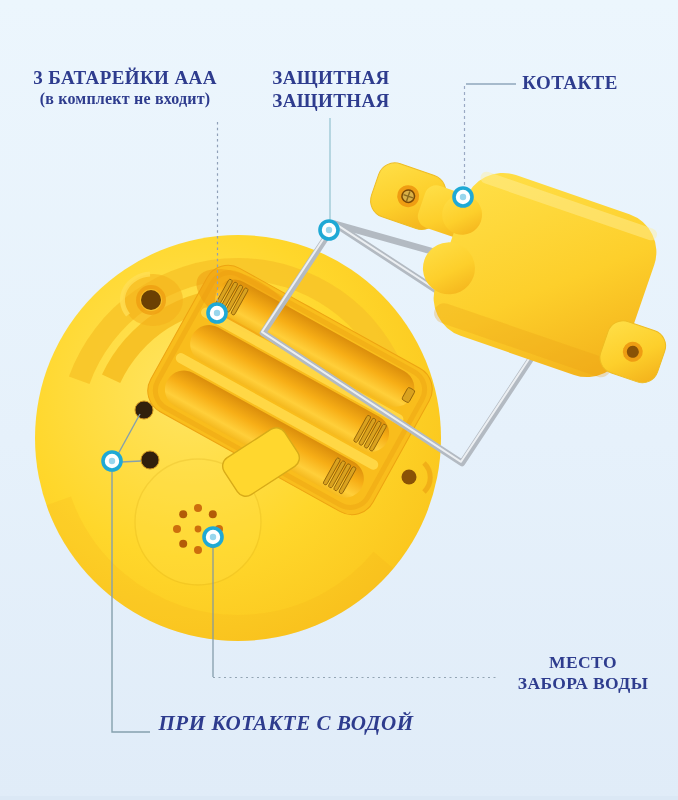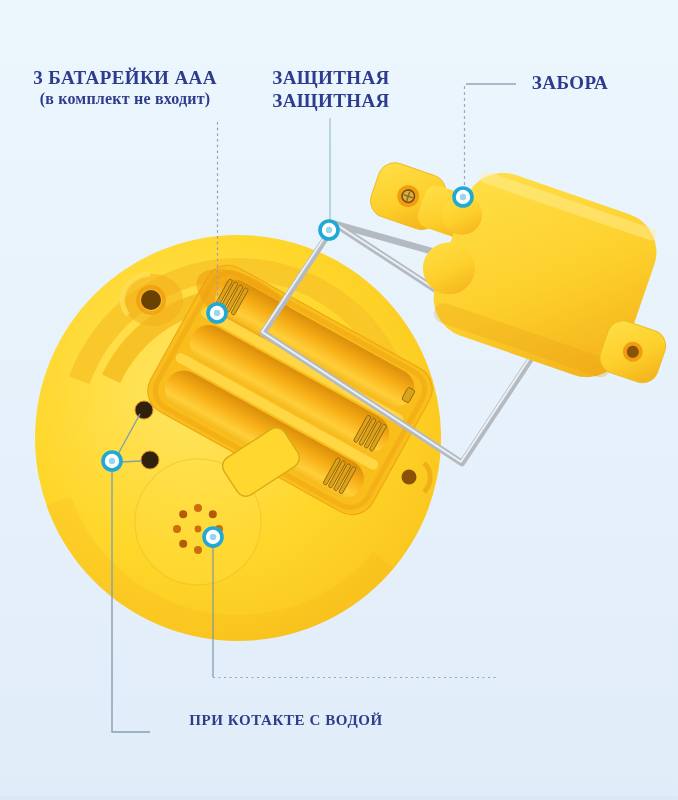--- a/index.html
+++ b/index.html
@@ -13,21 +13,21 @@
     position:absolute;transform:translateX(-50%);
     text-align:center;color:#2e3c8e;font-weight:bold;
     white-space:nowrap;line-height:1.22;letter-spacing:.4px;
   }
   .callout .big{font-size:19px;}
   .callout .small{font-size:16px;letter-spacing:.2px;}
   .cal-batteries{left:125px;top:66px;}
   .cal-rubber{left:331px;top:66px;}
   .cal-cover{left:570px;top:71px;}
   .cal-water{left:583px;top:652px;font-size:17.5px;}
-  .cal-auto{left:286px;top:711px;font-size:15px;letter-spacing:.6px;}
+  .cal-auto{left:286px;top:711px;font-size:21px;letter-spacing:.6px;font-style:italic;}
   .bottom-strip{position:absolute;left:0;bottom:0;width:678px;height:4px;background:#d7e5f2;opacity:.55;}
 </style>
 </head>
 <body>
 
 <div class="stage">
 
 <svg width="678" height="800" viewBox="0 0 678 800">
   <defs>
     <radialGradient id="gDuck" cx="38%" cy="38%" r="75%">
@@ -188,23 +188,27 @@
   <div class="big">3 БАТАРЕЙКИ ААА</div>
   <div class="small">(в комплект не входит)</div>
 </div>
 
 <div class="callout cal-rubber">
   <div class="big">ЗАЩИТНАЯ</div>
   <div class="big">ЗАЩИТНАЯ</div>
 </div>
 
 <div class="callout cal-cover">
-  <div class="big">ЗАБОРА</div>
-</div>
-
+  <div class="big">КОТАКТЕ</div>
+</div>
+
+<div class="callout cal-water">
+  <div>МЕСТО</div>
+  <div>ЗАБОРА ВОДЫ</div>
+</div>
 
 <div class="callout cal-auto">
   <div>ПРИ КОТАКТЕ С ВОДОЙ</div>
 </div>
 
 <div class="bottom-strip"></div>
 
 </div>
 
 </body></html>

